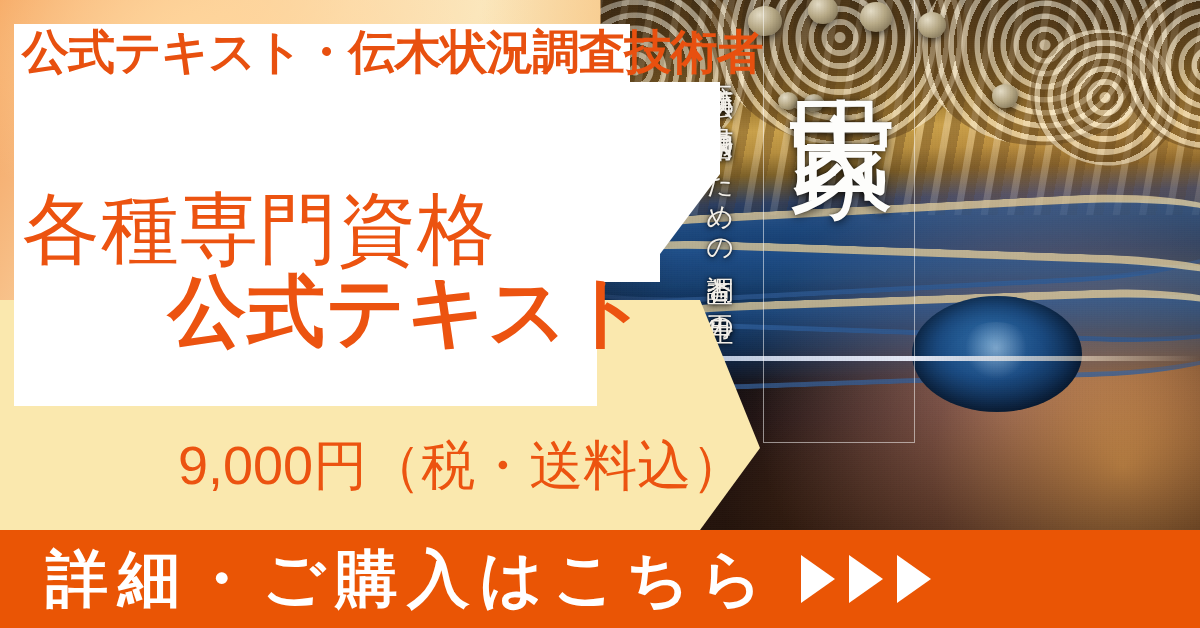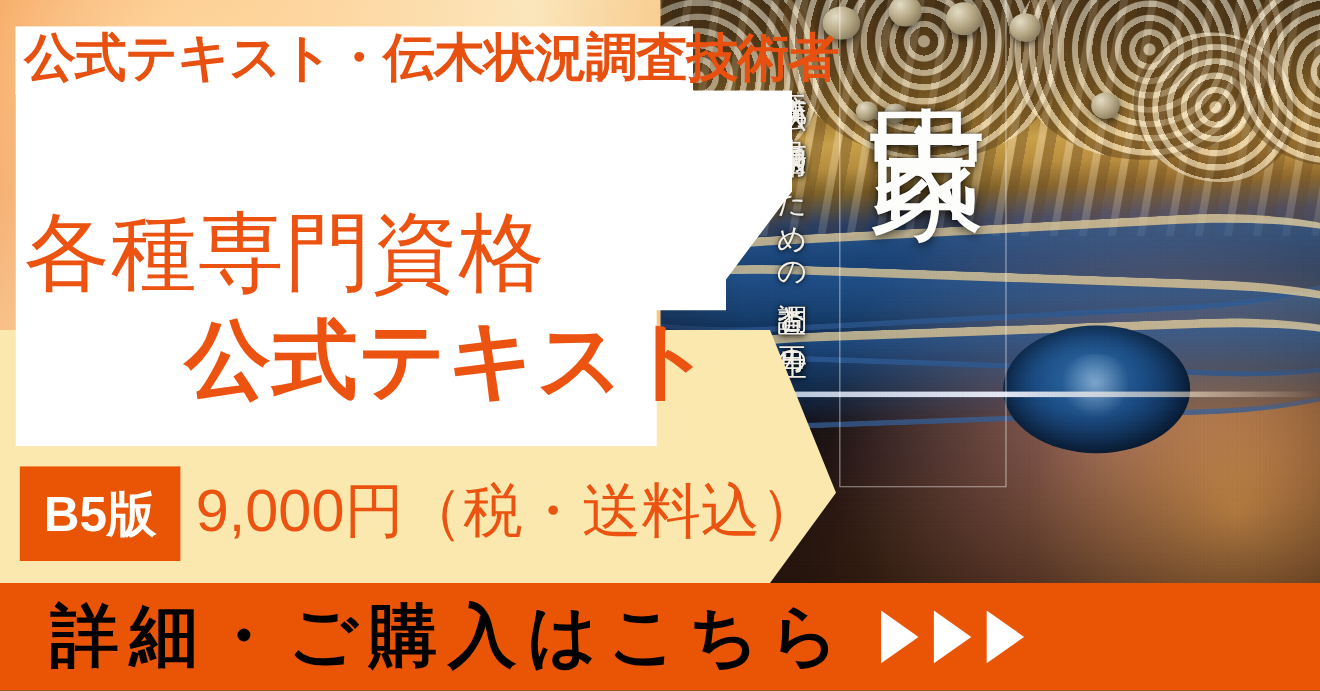--- a/index.html
+++ b/index.html
@@ -174,21 +174,21 @@
   .title-lines .tl{display:block;}
   .title-lines .tl2{margin-top:-2px;}
 
   .sub-line1{
     position:absolute;left:22px;top:190px;
     color:#ec5310;
     font-size:78px;line-height:1;font-weight:400;letter-spacing:1px;
     white-space:nowrap;
   }
   .sub-line2{
-    position:absolute;left:168px;top:288px;
+    position:absolute;left:168px;top:272px;
     color:#ec5310;
     font-size:78px;line-height:1;font-weight:700;letter-spacing:1px;
     white-space:nowrap;
   }
 
   
   .badge{
     position:absolute;left:18px;top:424px;width:146px;height:86px;
     background:#ea5505;
     display:flex;align-items:center;justify-content:center;
@@ -203,21 +203,21 @@
   }
 
   
   .cta{
     position:absolute;left:0;top:530px;width:1200px;height:98px;
     background:#ea5505;
     display:flex;align-items:center;
   }
   .cta-text{
     margin-left:46px;
-    color:#000000;font-size:62px;font-weight:700;line-height:1;
+    color:#ffffff;font-size:62px;font-weight:700;line-height:1;
     letter-spacing:10px;white-space:nowrap;
   }
   .arrows{margin-left:28px;display:flex;gap:14px;align-items:center;}
   .arrow{
     width:0;height:0;
     border-left:34px solid #ffffff;
     border-top:24px solid transparent;
     border-bottom:24px solid transparent;
   }
 </style>
@@ -265,23 +265,20 @@
   <div class="panel-top"></div>
   <div class="panel-main"></div>
 
   <div class="title-lines">
     <span class="tl tl2">公式テキスト・伝木状況調査技術者</span>
   </div>
 
   <div class="sub-line1">各種専門資格</div>
   <div class="sub-line2">公式テキスト</div>
 
-  <div class="badge">
-    <span>B5版</span>
-  </div>
   <div class="price">9,000円（税・送料込）</div>
 
   <div class="cta">
     <div class="cta-text">詳細・ご購入はこちら</div>
     <div class="arrows">
       <span class="arrow"></span>
       <span class="arrow"></span>
       <span class="arrow"></span>
     </div>
   </div>

